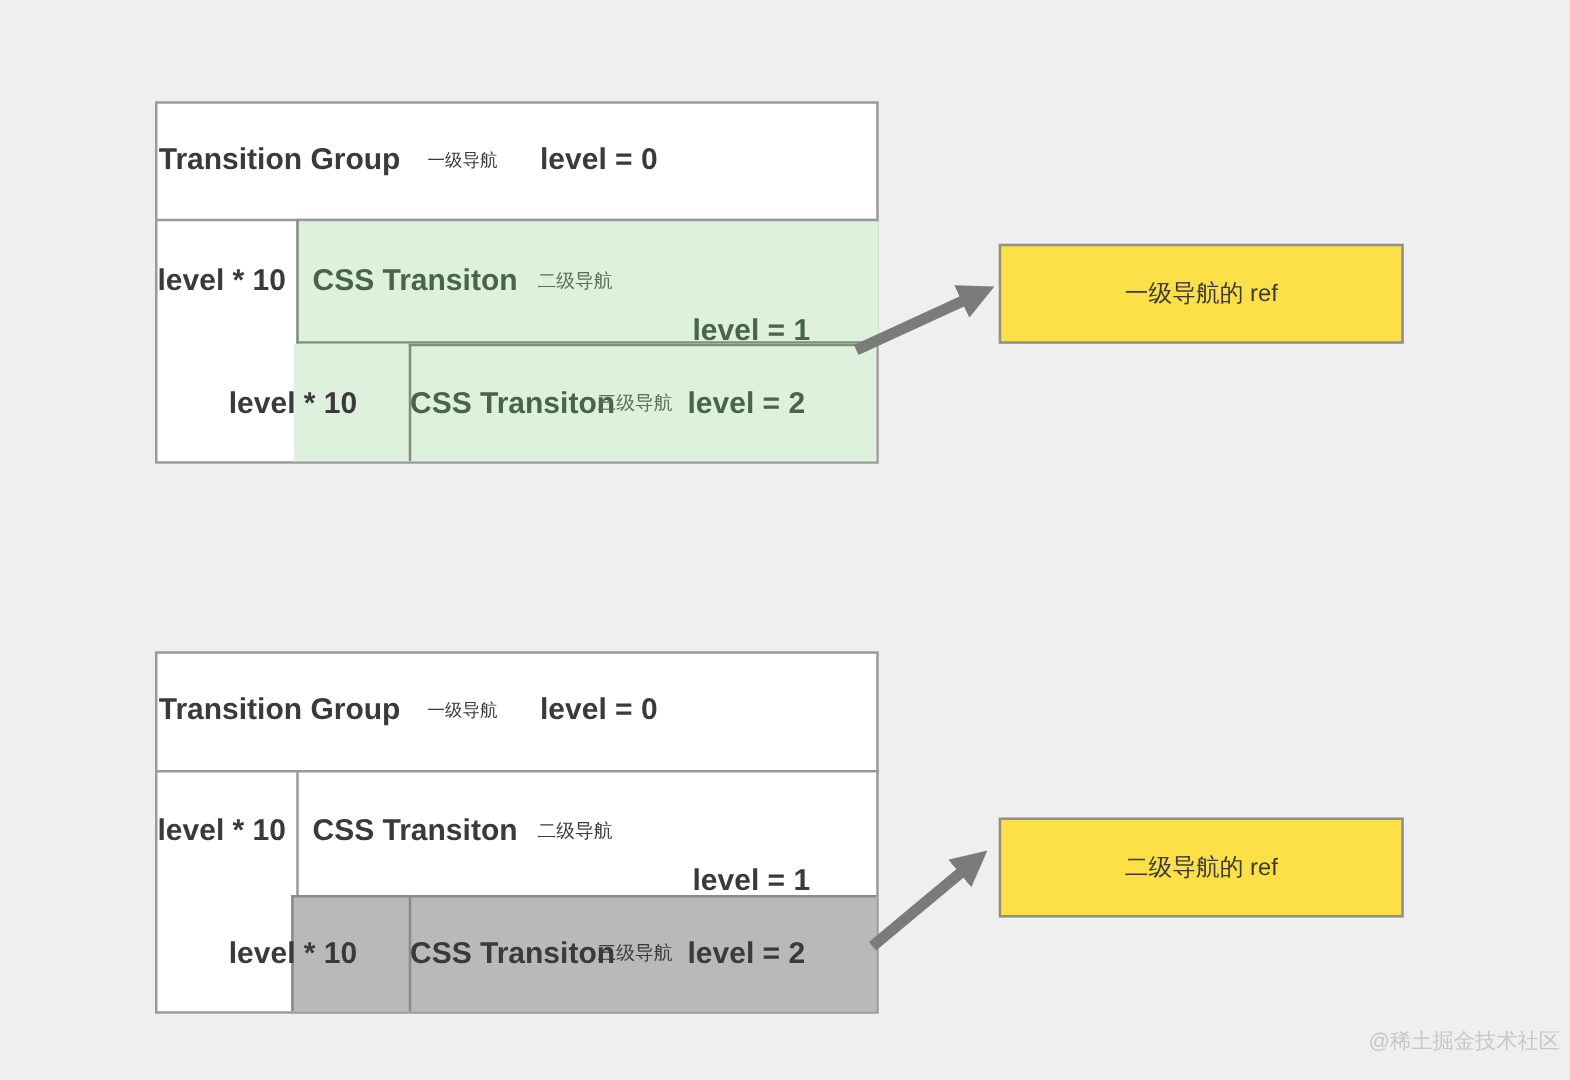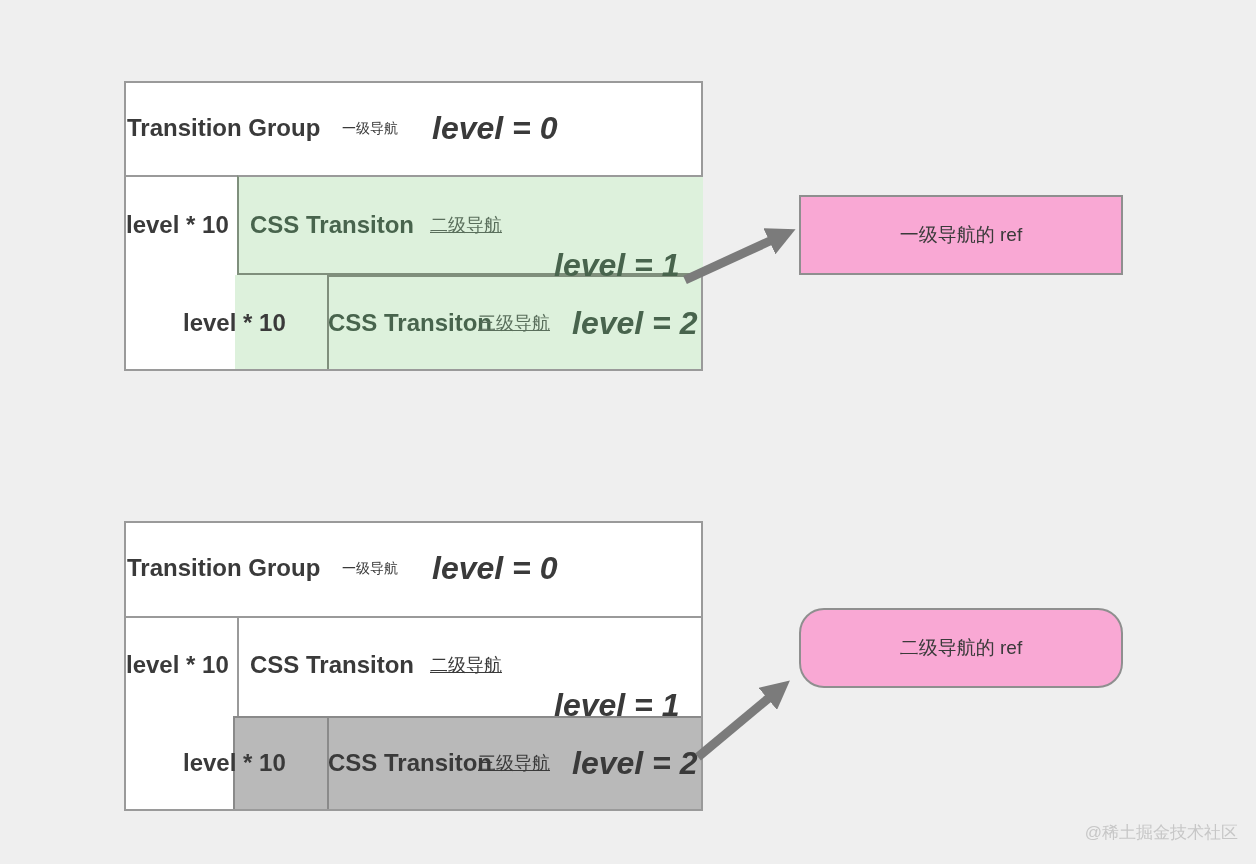--- a/index.html
+++ b/index.html
@@ -65,56 +65,56 @@
     border-left:2px solid #8a8a8a;
   }
 
   
   .t { position:absolute; white-space:nowrap; transform:translateY(-50%); line-height:1; }
   .hdr { top:45px; }
   .r2  { top:142px; }
   .r3  { top:240px; }
 
   .bold24 { font-weight:bold; font-size:24px; }
-  .big    { font-weight:bold; font-size:32px;font-style:italic; }
+  .big    { font-weight:bold; font-size:24px; }
   .cjk19  { font-size:14px; }
-  .cjk18  { font-size:18px;text-decoration:underline; }
+  .cjk18  { font-size:15px; }
 
   .dark      { color:#3a3a3a; }
   .green-txt { color:#48644d; }
   .green-cjk { color:#5a6f5c; }
 
   .x-title { left:1px;text-align:right; }
   .x-nav1  { left:216px; }
   .x-lvl0  { left:306px; }
   .x-lbl2  { left:0px; }
   .x-cmp2  { left:124px; }
   .x-nav2  { left:304px; }
   .x-lvl1  { left:428px;margin-top:40px; }
   .x-lbl3  { left:57px; }
   .x-cmp3  { left:202px; }
   .x-nav3  { left:352px; }
-  .x-lvl2  { left:446px; }
+  .x-lvl2  { left:424px; }
 
   
   .ref-box {
     position:absolute; left:799px; width:324px; height:80px;
-    background:#f9a8d4;
+    background:#fde047;
     border:2px solid #8f8f8f;
     display:flex; align-items:center; justify-content:center;
     font-size:19px; color:#3a3a3a;
   }
   #ref1 { top:195px; }
-  #ref2 { top:608px;border-radius:25px; }
+  #ref2 { top:654px; }
 
   
   #arrows { position:absolute; left:0; top:0; pointer-events:none; }
 
   .watermark {
-    position:absolute; right:18px; top:821px;
+    position:absolute; right:8px; top:821px;
     font-size:17px; color:#c7c7c7;
   }
 </style>
 </head>
 <body>
 
 <div class="diagram" id="d1">
   <div class="hline"></div>
   <div class="green-a"></div>
   <div class="green-strip"></div>

